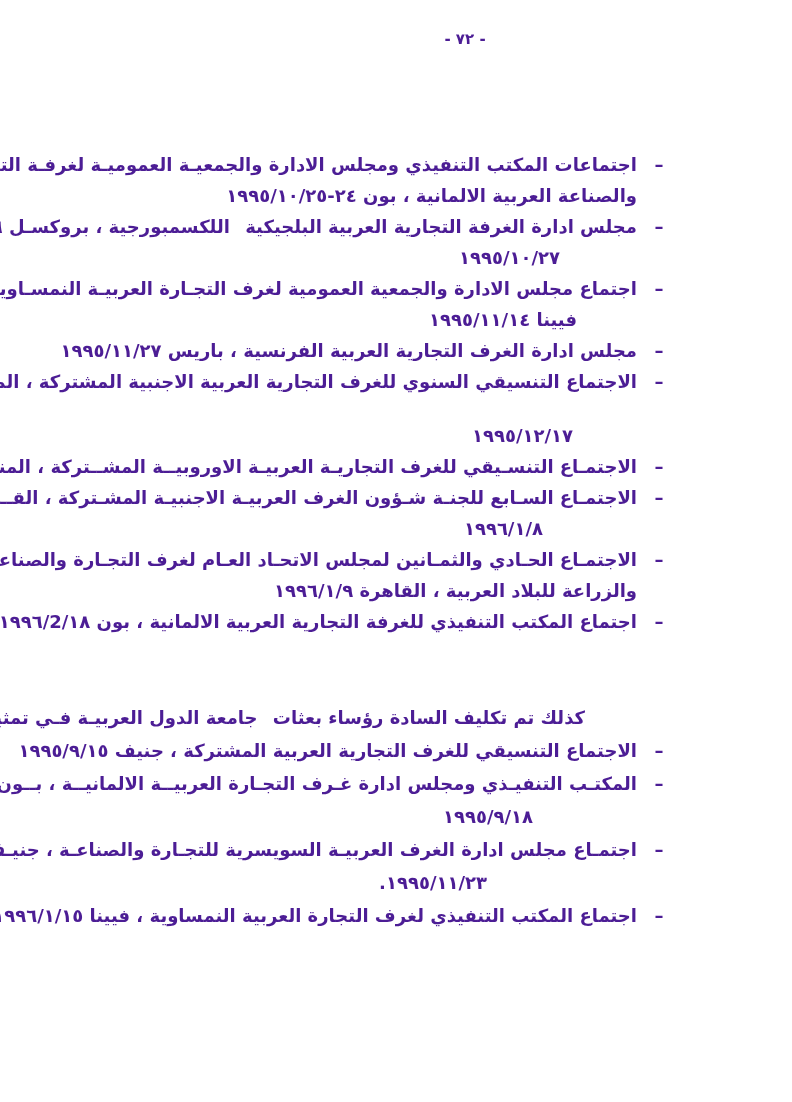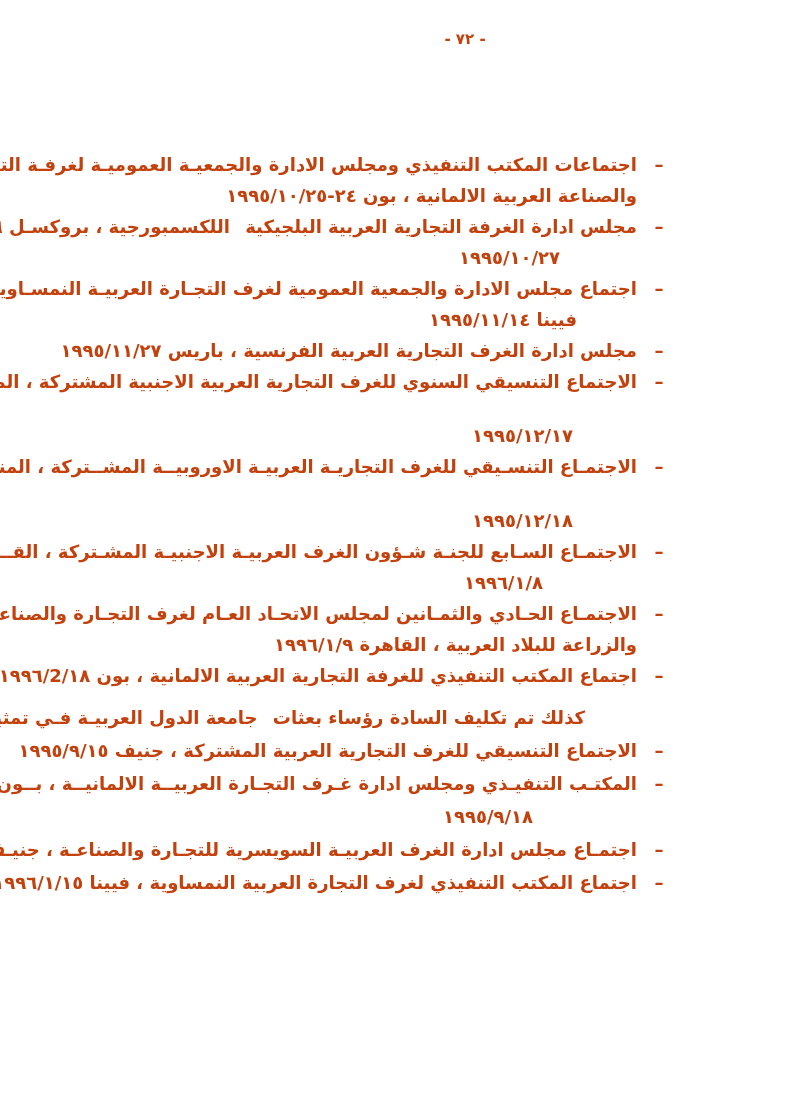--- a/index.html
+++ b/index.html
@@ -2,21 +2,21 @@
 <html lang="ar" dir="rtl"><head>
 <meta charset="utf-8">
 <style>
   html,body{margin:0;padding:0;background:#ffffff;}
   .page{
     position:relative;
     width:792px;height:1002px;
     background:#ffffff;
     font-family:"DejaVu Sans",sans-serif;
     font-weight:600;
-    color:#c2410c;
+    color:#4c1d95;
     direction:rtl;
     overflow:hidden;
   }
   .pageno{
     position:absolute;top:30px;left:428px;width:74px;
     text-align:center;font-size:15px;letter-spacing:2px;
   }
   .block{position:absolute;right:155px;left:135px;}
   #list1{top:149px;}
   #block2{top:701px;}
@@ -76,21 +76,20 @@
 
     <div class="item">
       <span class="dash">–</span>
       <div class="line full">الاجتماع التنسيقي السنوي للغرف التجارية العربية الاجنبية المشتركة ، المنامـة</div>
       <div class="line i64">١٩٩٥/١٢/١٧</div>
     </div>
 
     <div class="item">
       <span class="dash">–</span>
       <div class="line full">الاجتمـاع التنسـيقي للغرف التجاريـة العربيـة الاوروبيــة المشــتركة ، المنامــة</div>
-      <div class="line i64">١٩٩٥/١٢/١٨</div>
     </div>
 
     <div class="item">
       <span class="dash">–</span>
       <div class="line full">الاجتمـاع السـابع للجنـة شـؤون الغرف العربيـة الاجنبيـة المشـتركة ، القــاهرة</div>
       <div class="line i94">١٩٩٦/١/٨</div>
     </div>
 
     <div class="item">
       <span class="dash">–</span>
@@ -120,20 +119,21 @@
 
       <div class="item">
         <span class="dash">–</span>
         <div class="line full">المكتـب التنفيـذي ومجلس ادارة غـرف التجـارة العربيــة الالمانيــة ، بــون</div>
         <div class="line i104">١٩٩٥/٩/١٨</div>
       </div>
 
       <div class="item">
         <span class="dash">–</span>
         <div class="line full">اجتمـاع مجلس ادارة الغرف العربيـة السويسرية للتجـارة والصناعـة ، جنيـف</div>
+        <div class="line i150">١٩٩٥/١١/٢٣.</div>
       </div>
 
       <div class="item">
         <span class="dash">–</span>
         <div class="line">اجتماع المكتب التنفيذي لغرف التجارة العربية النمساوية ، فيينا ١٩٩٦/١/١٥</div>
       </div>
 
     </div>
 
   </div>

